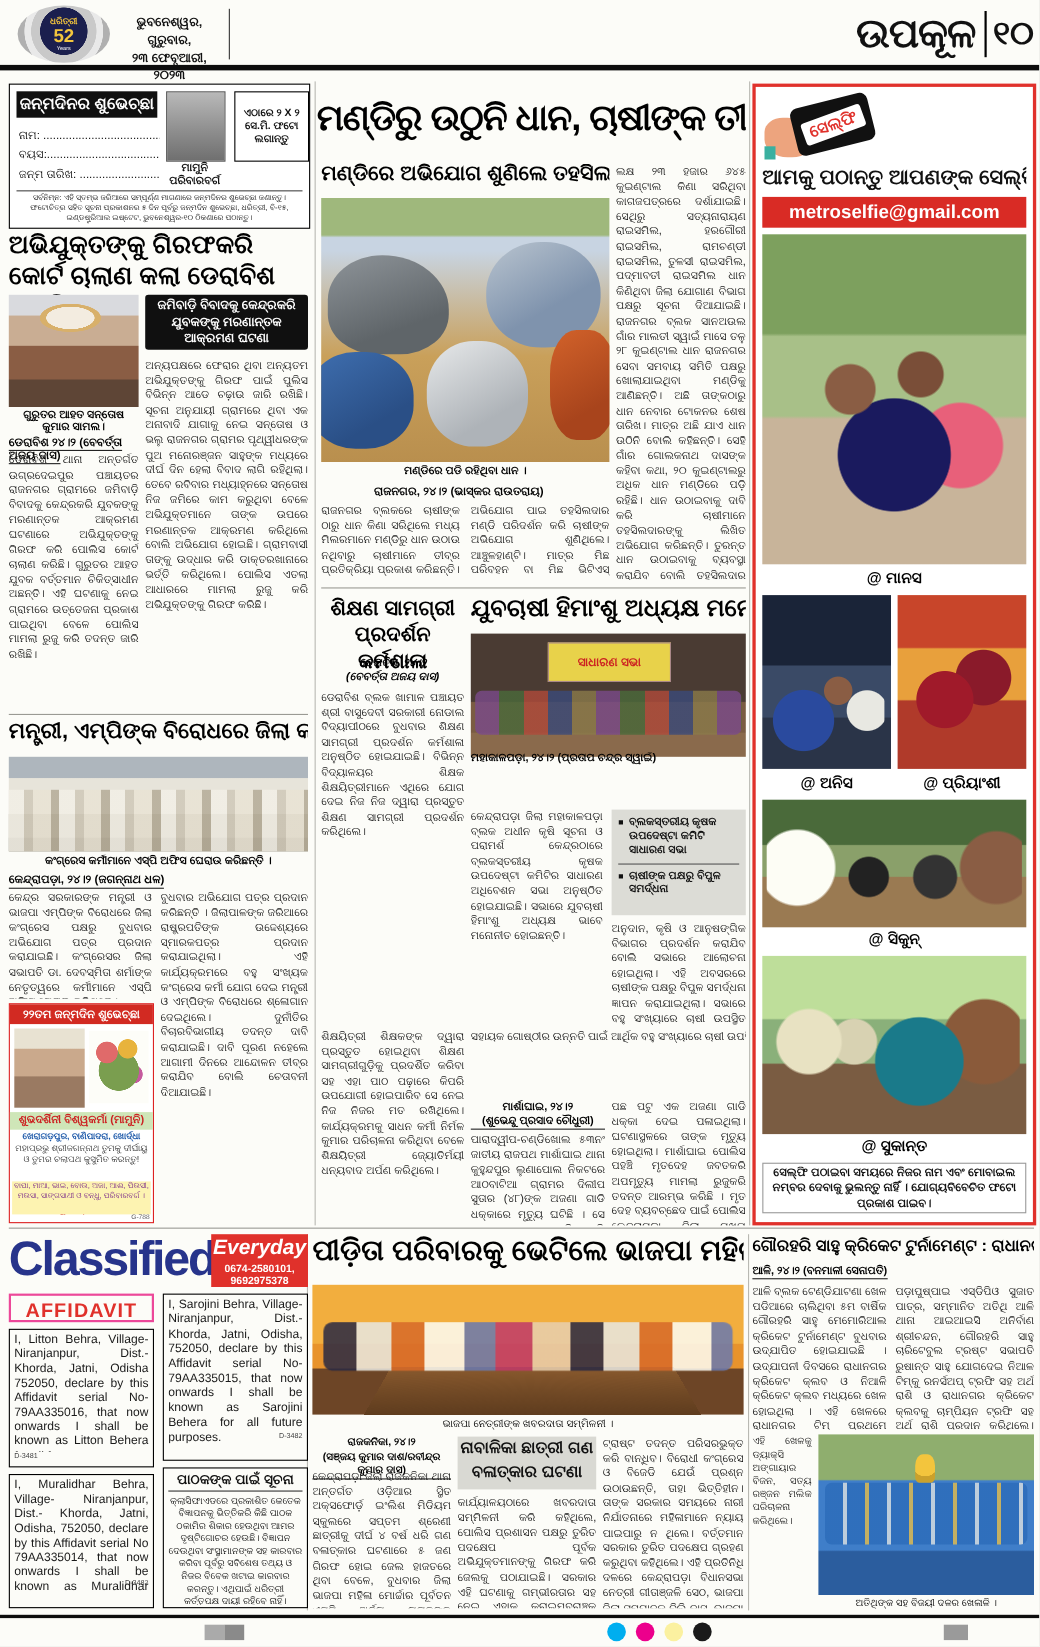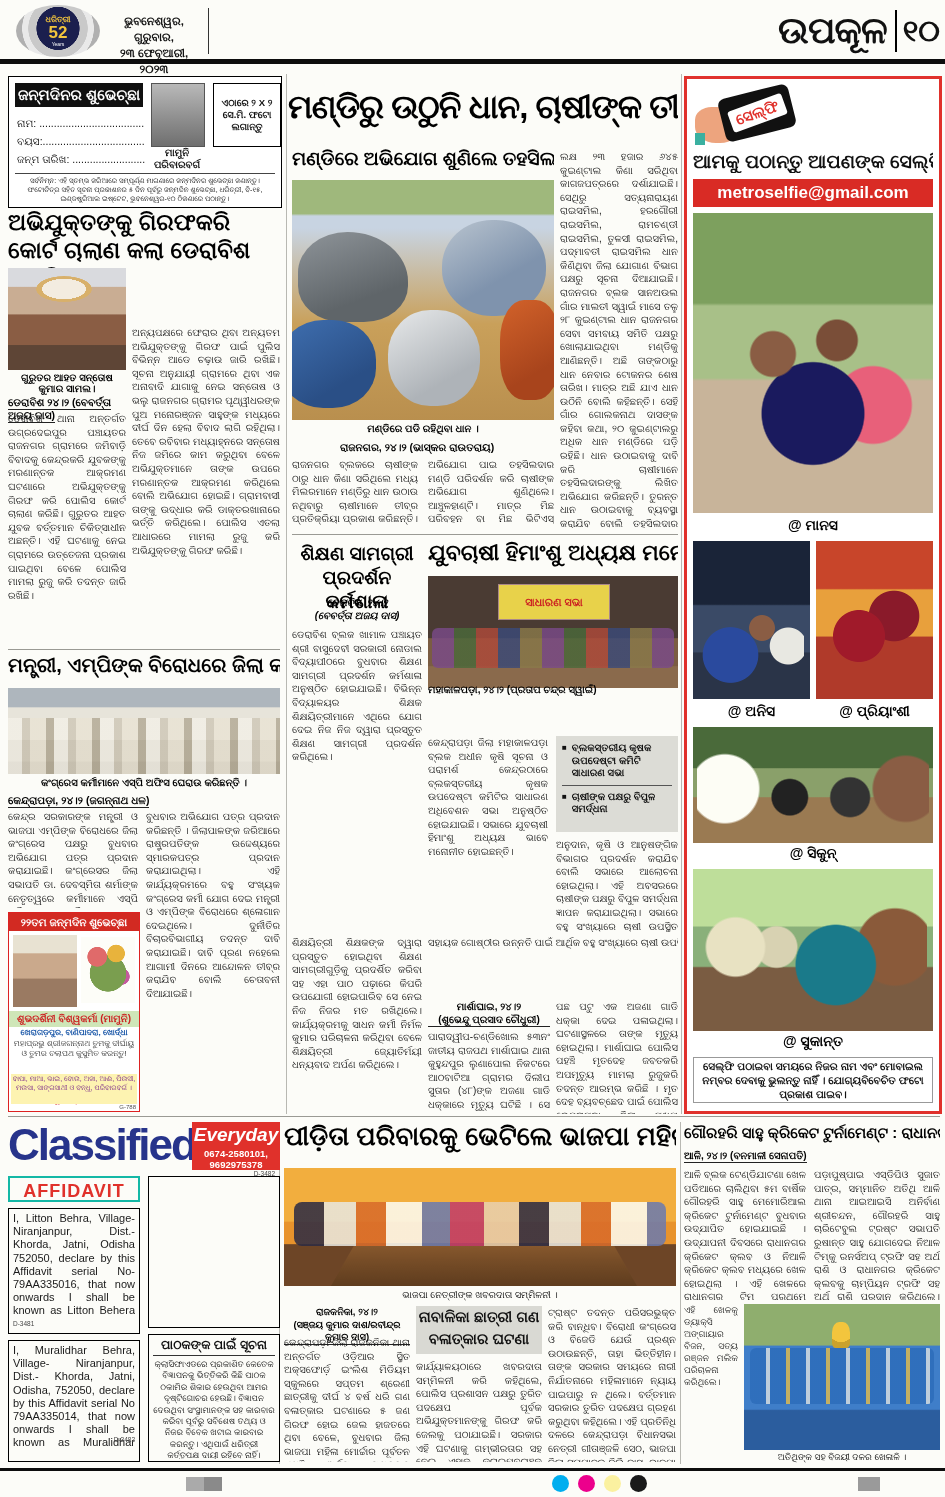--- a/index.html
+++ b/index.html
@@ -71,20 +71,22 @@
   <div class="abs hl" style="left:8px;top:208px;width:272px;height:58px;font-size:23px;line-height:28px;">ଅଭିଯୁକ୍ତଙ୍କୁ ଗିରଫକରି କୋର୍ଟ ଚାଲାଣ କଲା ଡେରାବିଶ ପୋଲିସ</div>
   <div class="photo" style="left:8px;top:268px;width:118px;height:102px;
               background:linear-gradient(180deg,#d9dade 0 18%,#c9ad93 19% 45%,#8a5d44 46% 75%,#5e4536 76%);">
     <div class="abs" style="left:28px;top:8px;width:56px;height:26px;background:radial-gradient(ellipse at center,#f3ece0 0 55%,#d8b06a 56% 70%,transparent 71%);border-radius:50%;"></div>
   </div>
   <div class="abs cap" style="left:8px;top:372px;width:118px;height:24px;line-height:11px;">ଗୁରୁତର ଆହତ ସନ୍ତୋଷ କୁମାର ସାମଲ।</div>
   <div class="abs dl" style="left:8px;top:396px;width:118px;">
     <u>ଡେରାବିଶ ୨୪।୨ (ବେବର୍ତ୍ତା ଅଜୟ ଦାସ)</u>
   </div>
   <div class="abs body-txt" style="left:8px;top:412px;width:118px;height:232px;">ଡେରାବିଶ ଥାନା ଅନ୍ତର୍ଗତ ଉଗ୍ରଦେଇପୁର ପଞ୍ଚାୟତର ରାଜନଗର ଗ୍ରାମରେ ଜମିବାଡ଼ି ବିବାଦକୁ କେନ୍ଦ୍ରକରି ଯୁବକଙ୍କୁ ମରଣାନ୍ତକ ଆକ୍ରମଣ ଘଟଣାରେ ଅଭିଯୁକ୍ତଙ୍କୁ ଗିରଫ କରି ପୋଲିସ କୋର୍ଟ ଚାଲାଣ କରିଛି। ଗୁରୁତର ଆହତ ଯୁବକ ବର୍ତ୍ତମାନ ଚିକିତ୍ସାଧୀନ ଅଛନ୍ତି। ଏହି ଘଟଣାକୁ ନେଇ ଗ୍ରାମରେ ଉତ୍ତେଜନା ପ୍ରକାଶ ପାଇଥିବା ବେଳେ ପୋଲିସ ମାମଲା ରୁଜୁ କରି ତଦନ୍ତ ଜାରି ରଖିଛି।</div>
+  <div class="abs rev ctr" style="left:132px;top:268px;width:148px;height:50px;font-size:11.5px;font-weight:bold;line-height:15px;
+              display:flex;align-items:center;justify-content:center;padding:2px 6px;box-sizing:border-box;border-radius:3px;">ଜମିବାଡ଼ି ବିବାଦକୁ କେନ୍ଦ୍ରକରି ଯୁବକଙ୍କୁ ମରଣାନ୍ତକ ଆକ୍ରମଣ ଘଟଣା</div>
   <div class="abs body-txt" style="left:132px;top:326px;width:148px;height:318px;">ଅନ୍ୟପକ୍ଷରେ ଫେରାର ଥିବା ଅନ୍ୟତମ ଅଭିଯୁକ୍ତଙ୍କୁ ଗିରଫ ପାଇଁ ପୁଲିସ ବିଭିନ୍ନ ଆଡେ ଚଢ଼ାଉ ଜାରି ରଖିଛି। ସୂଚନା ଅନୁଯାୟୀ ଗ୍ରାମରେ ଥିବା ଏକ ଅନାବାଦି ଯାଗାକୁ ନେଇ ସନ୍ତୋଷ ଓ ଭଲୁ ରାଜନଗର ଗ୍ରାମର ପୃଥ୍ୱୀଧରଙ୍କ ପୁଅ ମନୋରଞ୍ଜନ ସାହୁଙ୍କ ମଧ୍ୟରେ ଦୀର୍ଘ ଦିନ ହେଲା ବିବାଦ ଲାଗି ରହିଥିଲା। ତେବେ ରବିବାର ମଧ୍ୟାହ୍ନରେ ସନ୍ତୋଷ ନିଜ ଜମିରେ କାମ କରୁଥିବା ବେଳେ ଅଭିଯୁକ୍ତମାନେ ତାଙ୍କ ଉପରେ ମରଣାନ୍ତକ ଆକ୍ରମଣ କରିଥିଲେ ବୋଲି ଅଭିଯୋଗ ହୋଇଛି। ଗ୍ରାମବାସୀ ତାଙ୍କୁ ଉଦ୍ଧାର କରି ଡାକ୍ତରଖାନାରେ ଭର୍ତ୍ତି କରିଥିଲେ। ପୋଲିସ ଏତଲା ଆଧାରରେ ମାମଲା ରୁଜୁ କରି ଅଭିଯୁକ୍ତଙ୍କୁ ଗିରଫ କରିଛି।</div>
 
   <div class="hrule" style="left:8px;top:649px;width:272px;"></div>
 
   <div class="abs hl ctr nowrap" style="left:8px;top:654px;width:272px;height:30px;font-size:20px;overflow:hidden;">ମନ୍ତ୍ରୀ, ଏମ୍ପିଙ୍କ ବିରୋଧରେ ଜିଲା କଂଗ୍ରେସ ଅଭିଯୋଗ</div>
   <div class="photo" style="left:8px;top:688px;width:272px;height:86px;
               background:linear-gradient(180deg,#aeb6bd 0 22%,#e7e4da 23% 60%,#b9b3a2 61% 85%,#8f8878 86%);">
     <div class="abs" style="left:0;top:30px;width:272px;height:56px;
                 background:repeating-linear-gradient(90deg,#f2efe6 0 14px,#cfc8b8 14px 22px,#e9e3d4 22px 38px,#b4ab97 38px 46px);opacity:.85;"></div>
   </div>
@@ -106,31 +108,32 @@
     <div class="ctr" style="position:absolute;left:0;top:150px;width:100%;font-size:8.5px;font-weight:bold;color:#c22;margin-top:31px;">-:ଶୁଭେଚ୍ଛା ସହ:-</div>
     <div class="ctr" style="position:absolute;left:2px;top:161px;width:126px;height:30px;background:#fdf3b1;font-size:7px;line-height:9px;color:#7a2a8a;overflow:hidden;">ବାପା, ମାଆ, ଭାଇ, ବୋଉ, ଅଜା, ଆଈ, ପିଉସୀ, ମଉସା, ସାଙ୍ଗସାଥୀ ଓ ବନ୍ଧୁ, ପରିବାରବର୍ଗ ।</div>
     <div style="position:absolute;right:3px;bottom:1px;font-size:6px;color:#555;">G-788</div>
   </div>
 
   <div class="abs" style="left:8px;top:1122px;width:182px;font-size:44px;font-weight:bold;color:#27348b;letter-spacing:-2px;line-height:46px;">Classified</div>
   <div class="abs" style="left:192px;top:1122px;width:88px;height:48px;background:#e0312b;color:#fff;text-align:center;overflow:hidden;">
     <div style="font-size:19px;font-weight:bold;font-style:italic;line-height:26px;">Everyday</div>
     <div style="font-size:9.5px;font-weight:bold;line-height:11px;">0674-2580101, 9692975378</div>
   </div>
-  <div class="abs ctr" style="left:8px;top:1176px;width:132px;height:26px;border:2px solid #14b8a6;color:#e0312b;
+  <div class="abs ctr" style="left:8px;top:1176px;width:132px;height:26px;border:2px solid #ec4899;color:#e0312b;
               font-size:18px;font-weight:bold;line-height:26px;letter-spacing:1px;box-sizing:border-box;">AFFIDAVIT</div>
   <div class="abs" style="left:8px;top:1208px;width:132px;height:126px;border:1.5px solid #000;box-sizing:border-box;padding:3px 4px;">
     <div class="body-txt" style="font-size:11px;line-height:13.2px;height:108px;">I, Litton Behra, Village-Niranjanpur, Dist.-Khorda, Jatni, Odisha 752050, declare by this Affidavit serial No- 79AA335016, that now onwards I shall be known as Litton Behera for all future purposes.</div>
     <div style="font-size:6.5px;color:#444;">D-3481</div>
   </div>
   <div class="abs" style="left:8px;top:1340px;width:132px;height:122px;border:1.5px solid #000;box-sizing:border-box;padding:3px 4px;">
     <div class="body-txt" style="font-size:11px;line-height:13.2px;height:102px;">I, Muralidhar Behra, Village- Niranjanpur, Dist.- Khorda, Jatni, Odisha, 752050, declare by this Affidavit serial No 79AA335014, that now onwards I shall be known as Muralidhar Behera for all future purposes.</div>
     <div style="font-size:6.5px;color:#444;text-align:right;margin-top:-10px;">D-3482</div>
   </div>
   <div class="abs" style="left:148px;top:1176px;width:132px;height:152px;border:1.5px solid #000;box-sizing:border-box;padding:3px 4px;">
+    <div class="body-txt" style="font-size:11px;line-height:13.4px;height:132px;">I, Sarojini Behra, Village-Niranjanpur, Dist.-Khorda, Jatni, Odisha, 752050, declare by this Affidavit serial No-79AA335015, that now onwards I shall be known as Sarojini Behera for all future purposes.</div>
     <div style="font-size:6.5px;color:#444;text-align:right;margin-top:-10px;">D-3482</div>
   </div>
   <div class="abs" style="left:148px;top:1334px;width:132px;height:128px;border:1.5px solid #000;box-sizing:border-box;padding:3px 4px;">
     <div class="ctr" style="font-size:12.5px;font-weight:bold;border-bottom:1px solid #333;padding-bottom:2px;margin-bottom:3px;">ପାଠକଙ୍କ ପାଇଁ ସୂଚନା</div>
     <div class="ctr" style="font-size:8.6px;line-height:11.4px;overflow:hidden;height:100px;">କ୍ଲାସିଫାଏଡରେ ପ୍ରକାଶିତ କେତେକ ବିଜ୍ଞାପନକୁ ଭିତ୍ତିକରି କିଛି ପାଠକ ଠକାମିର ଶିକାର ହେଉଥିବା ଆମର ଦୃଷ୍ଟିଗୋଚର ହେଉଛି। ବିଜ୍ଞାପନ ଦେଉଥିବା ସଂସ୍ଥାମାନଙ୍କ ସହ କାରବାର କରିବା ପୂର୍ବରୁ ସବିଶେଷ ତଥ୍ୟ ଓ ନିଜର ବିବେକ ଖଟାଇ କାରବାର କରନ୍ତୁ। ଏଥିପାଇଁ ଧରିତ୍ରୀ କର୍ତ୍ତୃପକ୍ଷ ଦାୟୀ ରହିବେ ନାହିଁ।</div>
   </div>
 
   <div class="abs hl ctr nowrap" style="left:288px;top:88px;width:390px;height:50px;font-size:33px;letter-spacing:-1px;overflow:hidden;">ମଣ୍ଡିରୁ ଉଠୁନି ଧାନ, ଚାଷୀଙ୍କ ତୀବ୍ର ପ୍ରତିକ୍ରିୟା</div>
   <div class="abs hl nowrap" style="left:292px;top:148px;width:262px;font-size:19px;overflow:hidden;">ମଣ୍ଡିରେ ଅଭିଯୋଗ ଶୁଣିଲେ ତହସିଲଦାର</div>
   <div class="photo" style="left:292px;top:180px;width:262px;height:240px;

